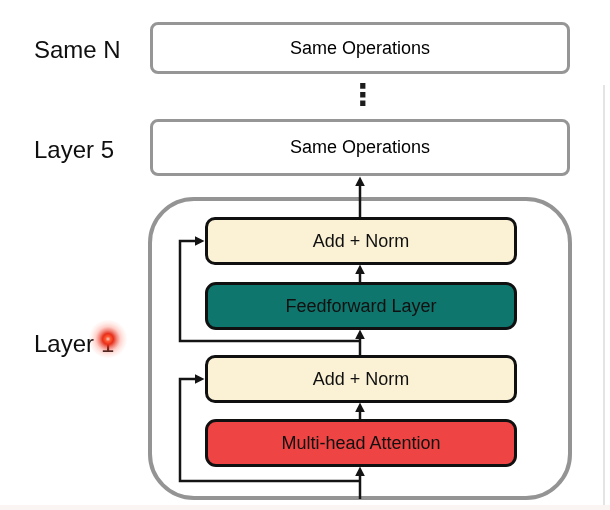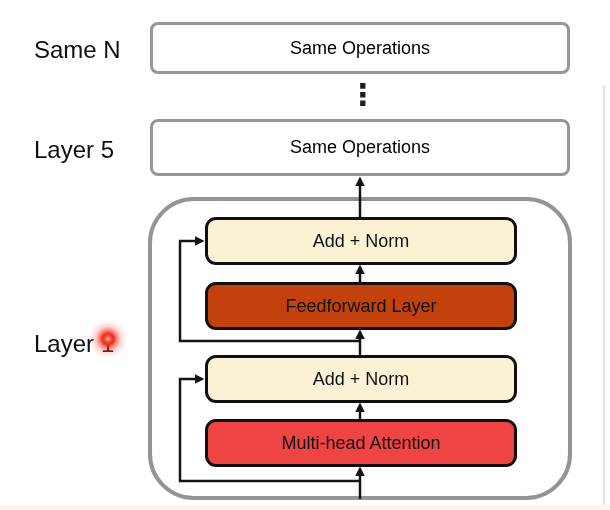--- a/index.html
+++ b/index.html
@@ -44,22 +44,22 @@
 
   svg.connectors{position:absolute;left:0;top:0;width:610px;height:510px;pointer-events:none;}
 
   
   .block{
     position:absolute;left:205px;width:312px;height:48px;box-sizing:border-box;
     border:3px solid #101010;border-radius:11px;
     display:flex;align-items:center;justify-content:center;
     font-size:18px;color:#101010;
   }
-  .block.add-norm{background:#FBF1D4;}
-  .block.feedforward{background:#c2410c;justify-content:center;}
+  .block.add-norm{background:#FBF1D4;border-radius:10px;}
+  .block.feedforward{background:#0f766e;justify-content:center;}
   .block.attention{background:#ef4444;}
   .block.an-top{top:217px;}
   .block.ff{top:282px;}
   .block.an-bottom{top:355px;}
   .block.mh{top:419px;}
 
   
   .num-wrap{position:relative;display:inline-block;margin-left:7px;}
   .laser-dot{
     position:absolute;left:50%;top:32%;width:38px;height:38px;

